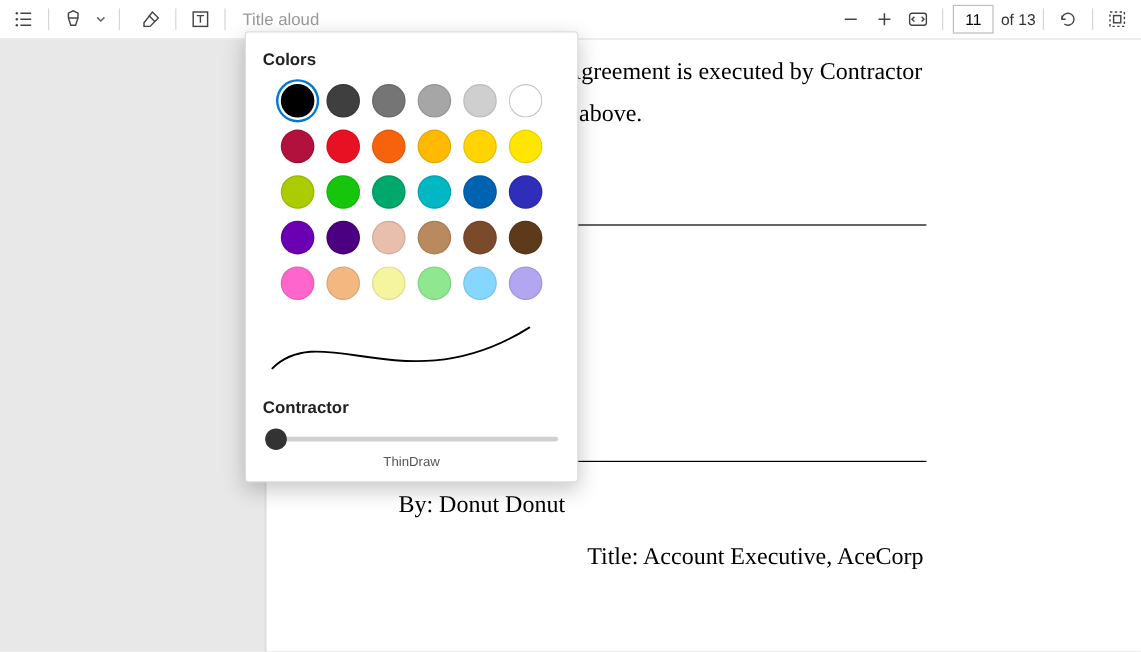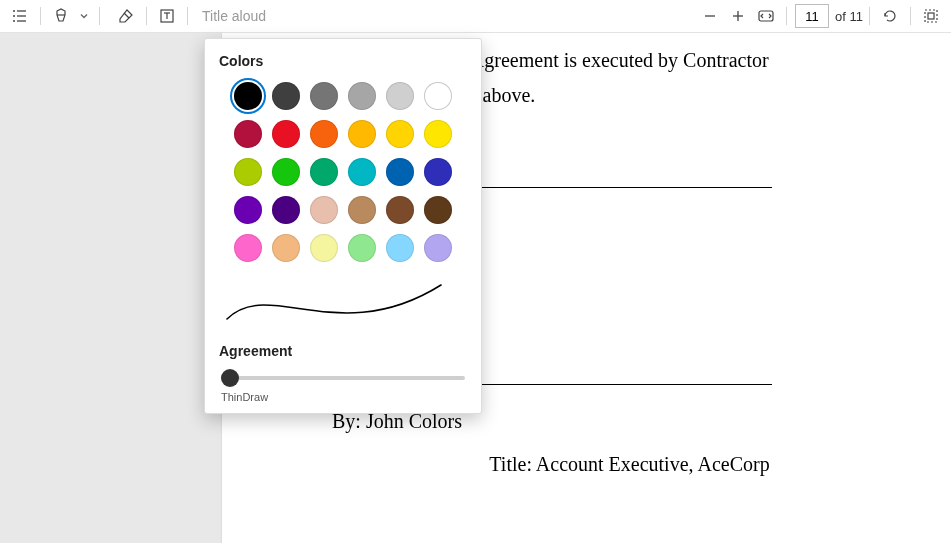--- a/index.html
+++ b/index.html
@@ -12,32 +12,32 @@
 .draw-label{color:#0078d4;font-size:14px;margin:0 6px 0 4px;}
 .pen-icon{color:#0078d4;}
 .read-aloud{color:#9a9a9a;font-size:14px;margin-left:8px;}
 .spacer{flex:1;}
 .pg-input{width:28px;height:20px;border:1px solid #bdbdbd;text-align:center;font-size:13px;margin:0 2px;}
 .pg-of{font-size:13px;color:#333;margin-left:4px;white-space:nowrap;}
 .page{position:absolute;left:222px;top:32px;width:729px;height:511px;background:#fff;box-shadow:0 0 2px rgba(0,0,0,.15);}
 .doc{position:absolute;left:110px;top:14px;right:24px;font-family:Georgia,"Times New Roman",serif;color:#000;font-size:20px;line-height:1.45;}
 .doc p{margin:0 0 6px 0;}
 .sigline{border-bottom:1px solid #000;height:2px;margin:34px 0 22px 0;width:440px;}
-.panel{position:absolute;left:204px;top:38px;width:256px;background:#fff;border:1px solid #dcdcdc;box-shadow:0 6px 18px rgba(0,0,0,.22);border-radius:3px;z-index:20;padding:14px 10px 10px 10px;}
+.panel{position:absolute;left:204px;top:26px;width:256px;background:#fff;border:1px solid #dcdcdc;box-shadow:0 6px 18px rgba(0,0,0,.22);border-radius:3px;z-index:20;padding:14px 10px 10px 10px;}
 .panel-title{font-weight:600;font-size:14px;color:#222;margin:0 0 10px 4px;}
 .swatches{display:grid;grid-template-columns:repeat(6,34px);grid-auto-rows:34px;gap:4px 4px;justify-content:center;}
 .swatch{width:28px;height:28px;border-radius:50%;justify-self:center;align-self:center;box-shadow:inset 0 0 0 1px rgba(0,0,0,.1);cursor:pointer;}
 .swatch.white{box-shadow:inset 0 0 0 1px #c8c8c8;}
 .swatch.sel{box-shadow:0 0 0 2px #fff,0 0 0 4px #0078d4, inset 0 0 0 1px rgba(0,0,0,.1);}
 .preview{margin:14px 4px 6px 4px;height:46px;}
 .thick-label{font-weight:600;font-size:14px;color:#222;margin:18px 0 8px 4px;}
 .slider-wrap{position:relative;margin:0 6px 0 6px;height:22px;}
 .track{position:absolute;left:0;right:0;top:9px;height:4px;background:#cfcfcf;border-radius:2px;}
 .thumb{position:absolute;left:0;top:2px;width:18px;height:18px;border-radius:50%;background:#333;cursor:pointer;}
-.slider-labels{display:flex;justify-content:flex-start;font-size:11px;color:#555;margin:2px 6px 0 6px;}
+.slider-labels{display:flex;justify-content:center;font-size:11px;color:#555;margin:2px 6px 0 6px;}
 </style>
 </head>
 <body>
 
 <div class="toolbar">
   <div class="tb-btn">
     <svg width="16" height="16" viewBox="0 0 16 16" fill="none" stroke="currentColor" stroke-width="1.3">
         <circle cx="2" cy="3" r="1" fill="currentColor" stroke="none"></circle>
         <line x1="5" y1="3" x2="14" y2="3"></line>
         <circle cx="2" cy="8" r="1" fill="currentColor" stroke="none"></circle>
@@ -93,21 +93,21 @@
   </div>
   <div class="tb-btn">
     <svg width="16" height="12" viewBox="0 0 16 12" fill="none" stroke="currentColor" stroke-width="1.2">
         <rect x="1" y="1" width="14" height="10" rx="2"></rect>
         <polyline points="5,4 3,6 5,8"></polyline>
         <polyline points="11,4 13,6 11,8"></polyline>
       </svg>
   </div>
   <div class="sep"></div>
   <input class="pg-input" value="11" style="">
-  <span class="pg-of">of 11</span>
+  <span class="pg-of">of 13</span>
   <div class="sep"></div>
   <div class="tb-btn">
     <svg width="16" height="16" viewBox="0 0 16 16" fill="none" stroke="currentColor" stroke-width="1.2">
         <path d="M3 8 A5 5 0 1 1 5 12"></path>
         <polyline points="3,5 3,8 6,8"></polyline>
       </svg>
   </div>
   <div class="sep"></div>
   <div class="tb-btn">
     <svg width="16" height="16" viewBox="0 0 16 16" fill="none" stroke="currentColor" stroke-width="1.2" stroke-dasharray="2 2">
@@ -119,21 +119,21 @@
 
 <div class="page">
   <div class="doc">
     <p>WHEREOF, this Agreement is executed by Contractor</p>
     <p>f the date set forth above.</p>
     <p style="margin-top:12px;">:</p>
     <div class="sigline"></div>
     <p>yfield</p>
     <p style="margin-top:14px;">Writer, Proposify</p>
     <div class="sigline" style="margin-top:100px;"></div>
-    <p>By: John Colors</p>
+    <p>By: Donut Donut</p>
     <p style="margin-top:14px;text-align:center;">Title: Account Executive, AceCorp</p>
   </div>
 </div>
 
 <div class="panel">
   <div class="panel-title">Colors</div>
   <div class="swatches" id="swatches">
       <div class="swatch sel" style="background: rgb(0, 0, 0);"></div>
       <div class="swatch" style="background: rgb(63, 63, 63);"></div>
       <div class="swatch" style="background: rgb(117, 117, 117);"></div>
@@ -163,21 +163,21 @@
       <div class="swatch" style="background: rgb(245, 245, 160);"></div>
       <div class="swatch" style="background: rgb(143, 232, 143);"></div>
       <div class="swatch" style="background: rgb(134, 215, 255);"></div>
       <div class="swatch" style="background: rgb(179, 166, 240);"></div>
     </div>
   <div class="preview">
     <svg width="230" height="46" viewBox="0 0 230 46">
         <path d="M8 40 C 50 -2, 120 70, 222 6" stroke="#000" stroke-width="1.6" fill="none" stroke-linecap="round"></path>
       </svg>
   </div>
-  <div class="thick-label">Agreement</div>
+  <div class="thick-label">Contractor</div>
   <div class="slider-wrap">
     <div class="track"></div>
     <div class="thumb"></div>
   </div>
   <div class="slider-labels">
     <span>Thin</span>
     <span>Draw</span>
   </div>
 </div>
 

